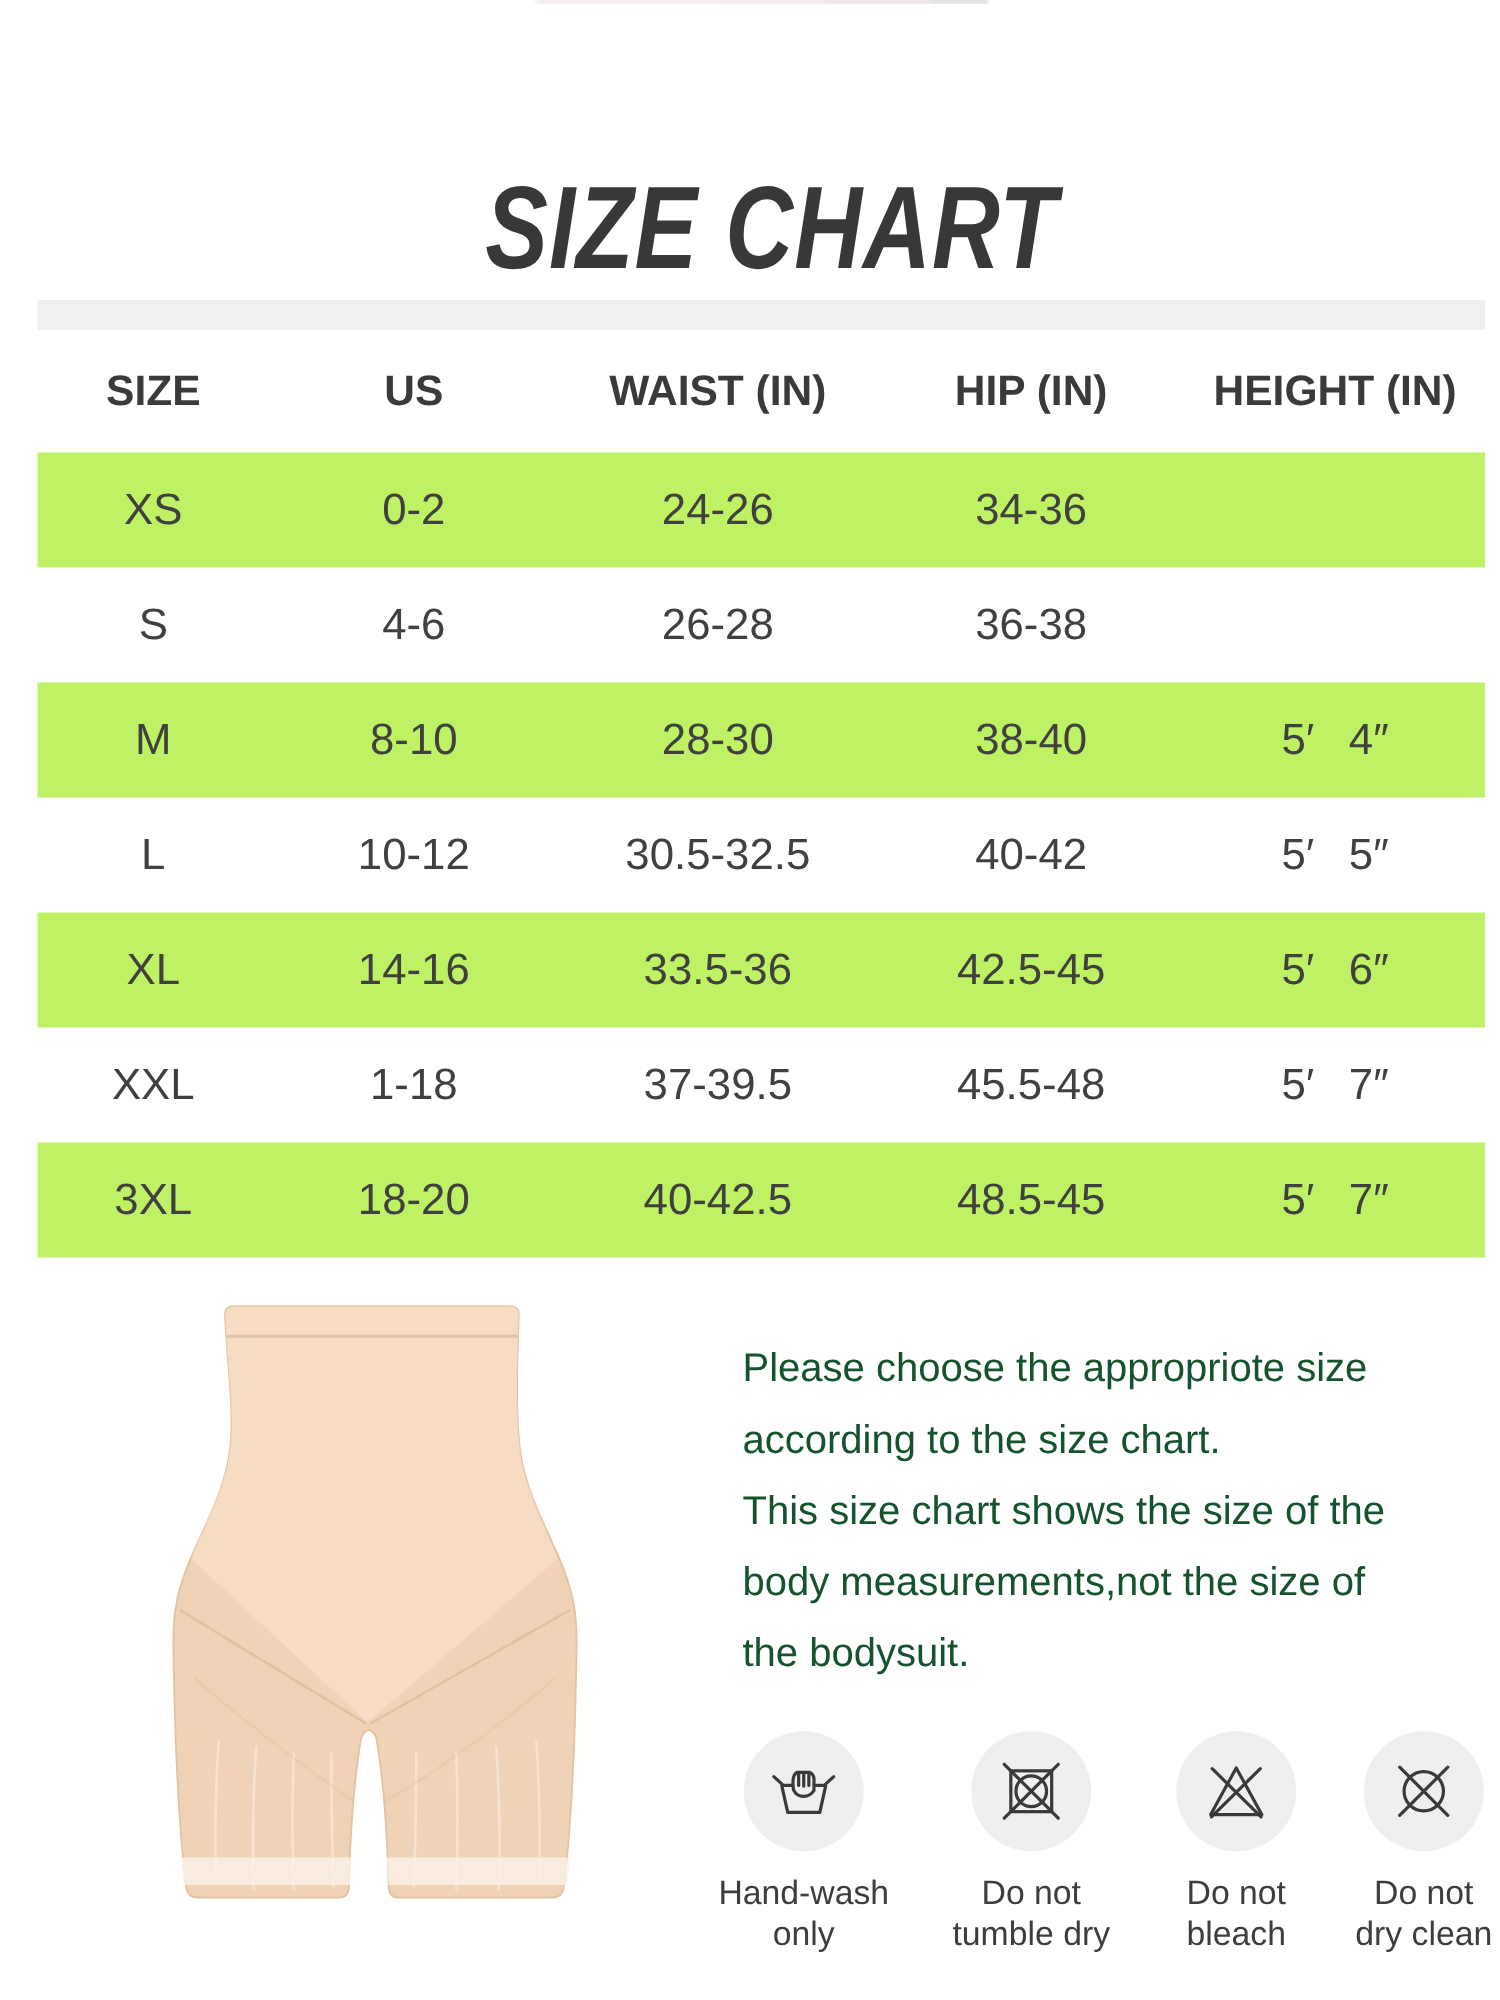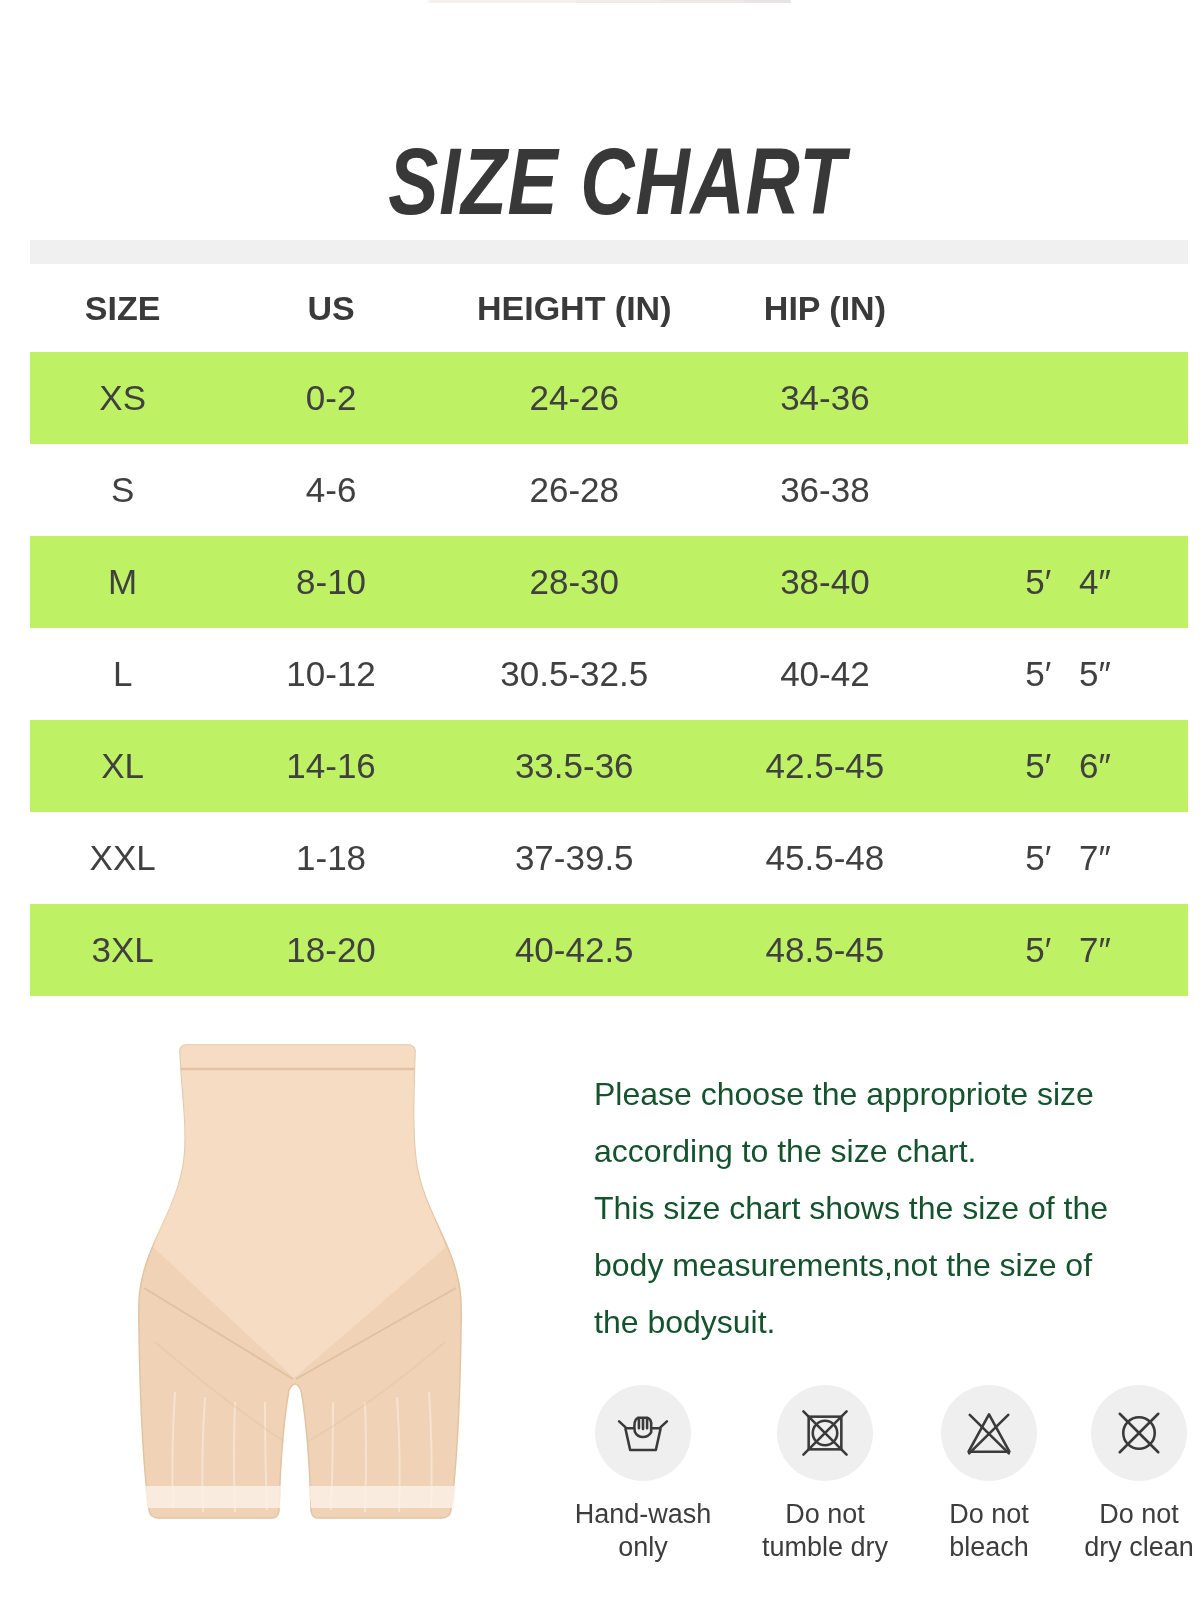--- a/index.html
+++ b/index.html
@@ -19,21 +19,21 @@
     letter-spacing:1px;
     font-style:italic;
   }
   .title span{display:inline-block;transform:translateX(17px) scaleX(0.8);transform-origin:center;}
   .size-table{position:absolute;left:30px;top:240px;width:1158px;}
   .table-topbar{height:24px;background:#f1f0f0;}
   .trow{
     display:grid;grid-template-columns:16% 20% 22% 21.3% 20.7%;
     align-items:center;text-align:center;
   }
-  .thead{height:88px;font-weight:bold;font-size:34px;color:#3a3a3a;}
+  .thead{height:98px;font-weight:bold;font-size:34px;color:#3a3a3a;}
   .tdata{height:92px;font-size:35px;color:#404040;}
   .tdata.gray{background:#bef264;}
   .cell-height{word-spacing:18px;}
   .product{position:absolute;left:135px;top:1042px;width:330px;height:480px;}
   .note{
     position:absolute;left:594px;top:1066px;width:606px;
     font-size:32px;line-height:57px;color:#14532d;white-space:pre;
   }
   .care-item{position:absolute;width:190px;text-align:center;}
   .care-circle{
@@ -54,22 +54,23 @@
 
 <div class="top-artifact"></div>
 
 <h1 class="title"><span>SIZE CHART</span></h1>
 
 <div class="size-table">
   <div class="table-topbar"></div>
   <div class="trow thead">
     <div>SIZE</div>
     <div>US</div>
+    <div>WAIST (IN)</div>
+    <div>HIP (IN)</div>
     <div>HEIGHT (IN)</div>
-    <div>HIP (IN)</div>
   </div>
 
   <div class="trow tdata gray">
     <div>XS</div>
     <div>0-2</div>
     <div>24-26</div>
     <div>34-36</div>
   </div>
   <div class="trow tdata">
     <div>S</div>

